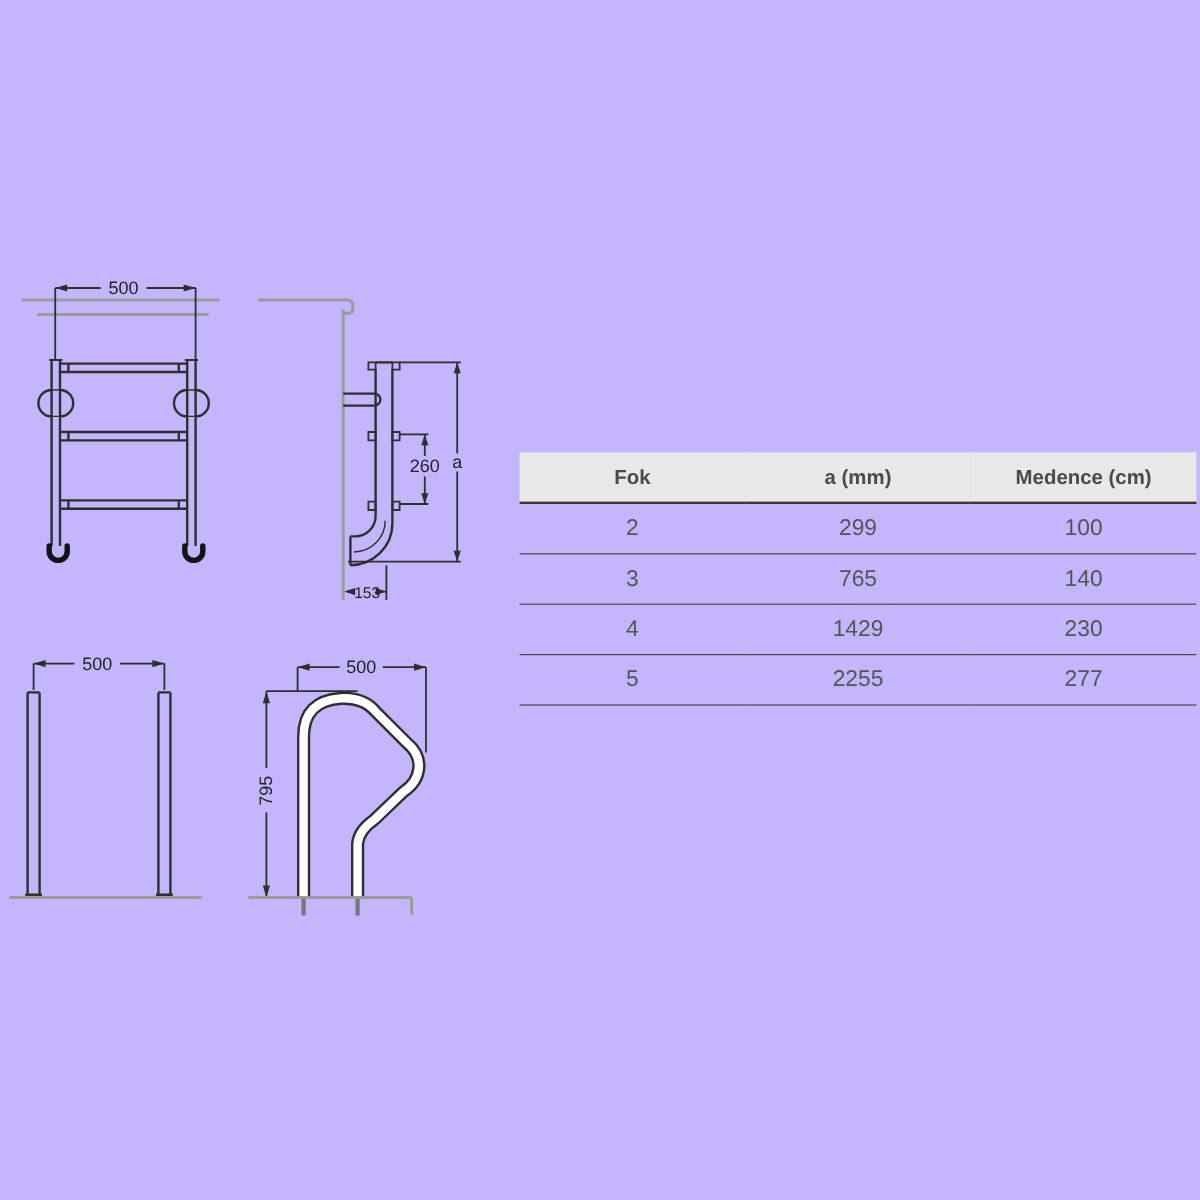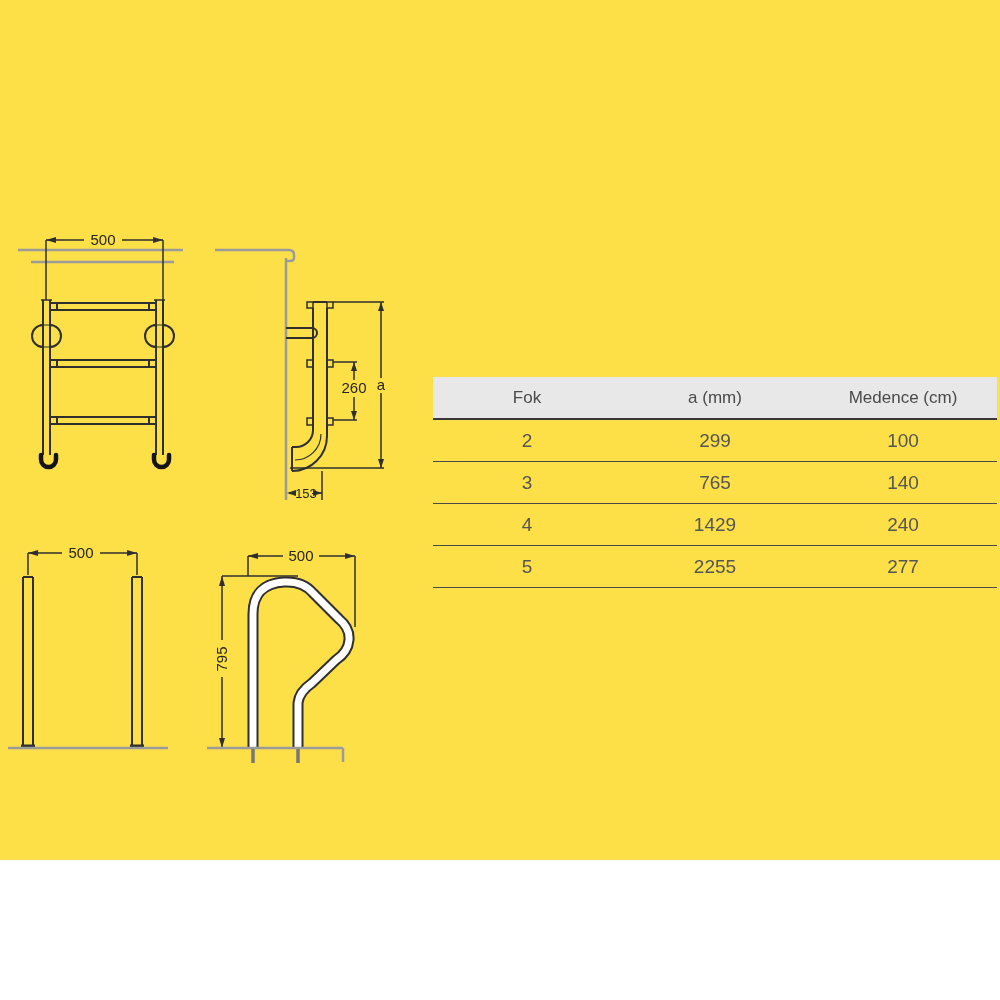--- a/index.html
+++ b/index.html
@@ -1,32 +1,32 @@
 <!DOCTYPE html>
 <html><head>
 <meta charset="utf-8">
 <style>
   html,body{margin:0;padding:0;background:#ffffff;}
   .canvas{
-    position:relative;width:1000px;height:860px;background:#fde047;
+    position:relative;width:1000px;height:1000px;background:#c4b5fd;
     font-family:"Liberation Sans",sans-serif;overflow:hidden;
   }
   svg.drawing{position:absolute;left:0;top:0;}
   svg text{
     font-family:"Liberation Sans",sans-serif;
     fill:#242424;font-size:15px;
   }
   svg text.dim-small{font-size:13px;}
   
   .spec-table{
     position:absolute;left:433px;top:377px;width:564px;
     border-collapse:collapse;table-layout:fixed;
   }
   .spec-table th{
-    background:#e8e8e8;color:#4a4a4a;font-weight:normal;font-size:17px;
+    background:#e8e8e8;color:#4a4a4a;font-weight:bold;font-size:17px;
     height:41px;text-align:center;vertical-align:middle;
     border-bottom:2px solid #383838;padding:0;
   }
   .spec-table td{
     color:#555555;font-size:19px;font-weight:400;height:41px;
     text-align:center;vertical-align:middle;
     border-bottom:1.5px solid #4a4a4a;padding:0;
   }
 </style>
 </head>
@@ -153,21 +153,21 @@
         <td>100</td>
       </tr>
       <tr>
         <td>3</td>
         <td>765</td>
         <td>140</td>
       </tr>
       <tr>
         <td>4</td>
         <td>1429</td>
-        <td>240</td>
+        <td>230</td>
       </tr>
       <tr>
         <td>5</td>
         <td>2255</td>
         <td>277</td>
       </tr>
     </tbody>
   </table>
 
 </div>

